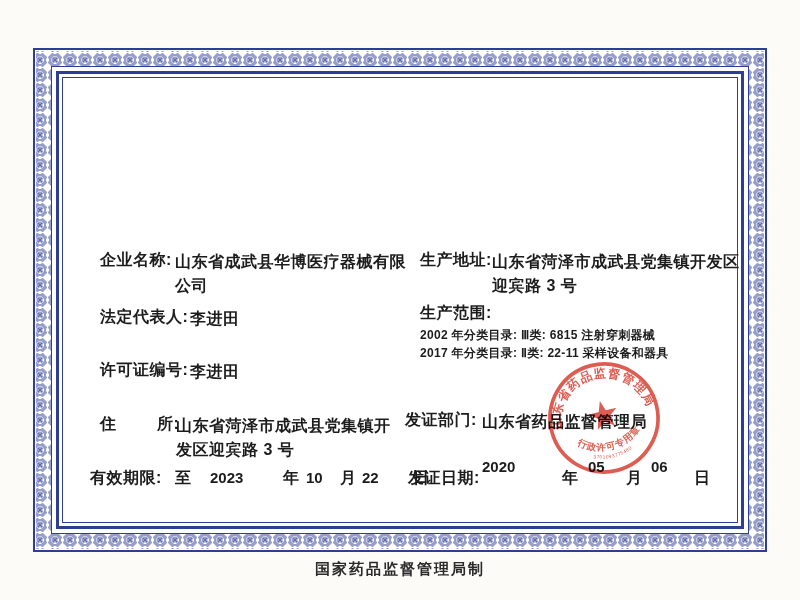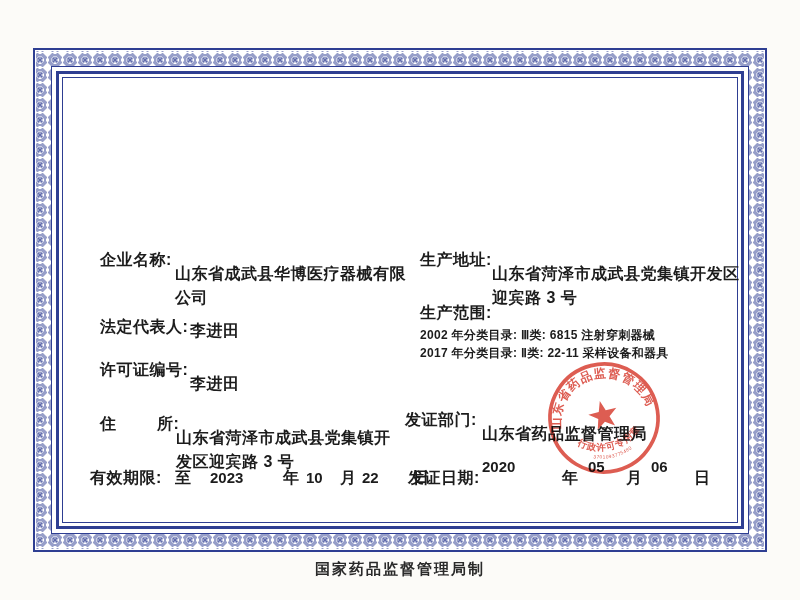--- a/index.html
+++ b/index.html
@@ -38,21 +38,21 @@
 
   .title {
     left:0; top:92px; width:800px; text-align:center;
     font-size:46px; font-weight:bold; letter-spacing:5px;
     color:#2b2208;
     text-shadow:-2px -2px 0 #a98f2f, -1px -1px 0 #a98f2f, 2px 2px 1px #120e03;
   }
   .licline { left:437px; top:200px; font-size:14.5px; font-weight:600; letter-spacing:0.5px; }
 
   .lbl { font-size:16px; font-weight:700; letter-spacing:0.5px; white-space:nowrap; }
-  .val { font-size:16px; font-weight:600; letter-spacing:0.5px; line-height:24px;margin-top:12px; }
+  .val { font-size:16px; font-weight:600; letter-spacing:0.5px; line-height:24px; }
   .scopeline { font-size:12px; font-weight:600; letter-spacing:0.3px; white-space:nowrap; }
   .num { font-size:15px; font-weight:600; }
 
   .footer {
     left:0; top:560px; width:800px; text-align:center;
     font-size:15px; font-weight:600; letter-spacing:2px; color:#2a2a2a;
   }
 
   .seal {
     left:546px; top:360px; width:116px; height:116px;
@@ -76,21 +76,21 @@
 <div class="overlay">
 
 
 
   <div class="abs lbl" style="left:100px; top:250px;">企业名称:</div>
   <div class="abs val" style="left:175px; top:250px; width:240px;">山东省成武县华博医疗器械有限公司</div>
 
   <div class="abs lbl" style="left:420px; top:250px;">生产地址:</div>
   <div class="abs val" style="left:492px; top:250px; width:258px;">山东省菏泽市成武县党集镇开发区迎宾路 3 号</div>
 
-  <div class="abs lbl" style="left:100px; top:307px;margin-top:10px;">法定代表人:</div>
+  <div class="abs lbl" style="left:100px; top:307px;">法定代表人:</div>
   <div class="abs val" style="left:190px; top:307px;">李进田</div>
 
   <div class="abs lbl" style="left:420px; top:303px;">生产范围:</div>
   <div class="abs scopeline" style="left:420px; top:327px;">2002 年分类目录: Ⅲ类: 6815 注射穿刺器械</div>
   <div class="abs scopeline" style="left:420px; top:345px;">2017 年分类目录: Ⅱ类: 22-11 采样设备和器具</div>
 
   <div class="abs lbl" style="left:100px; top:360px;">许可证编号:</div>
   <div class="abs val" style="left:190px; top:360px;">李进田</div>
 
   <div class="abs lbl" style="left:100px; top:414px;">住</div>

